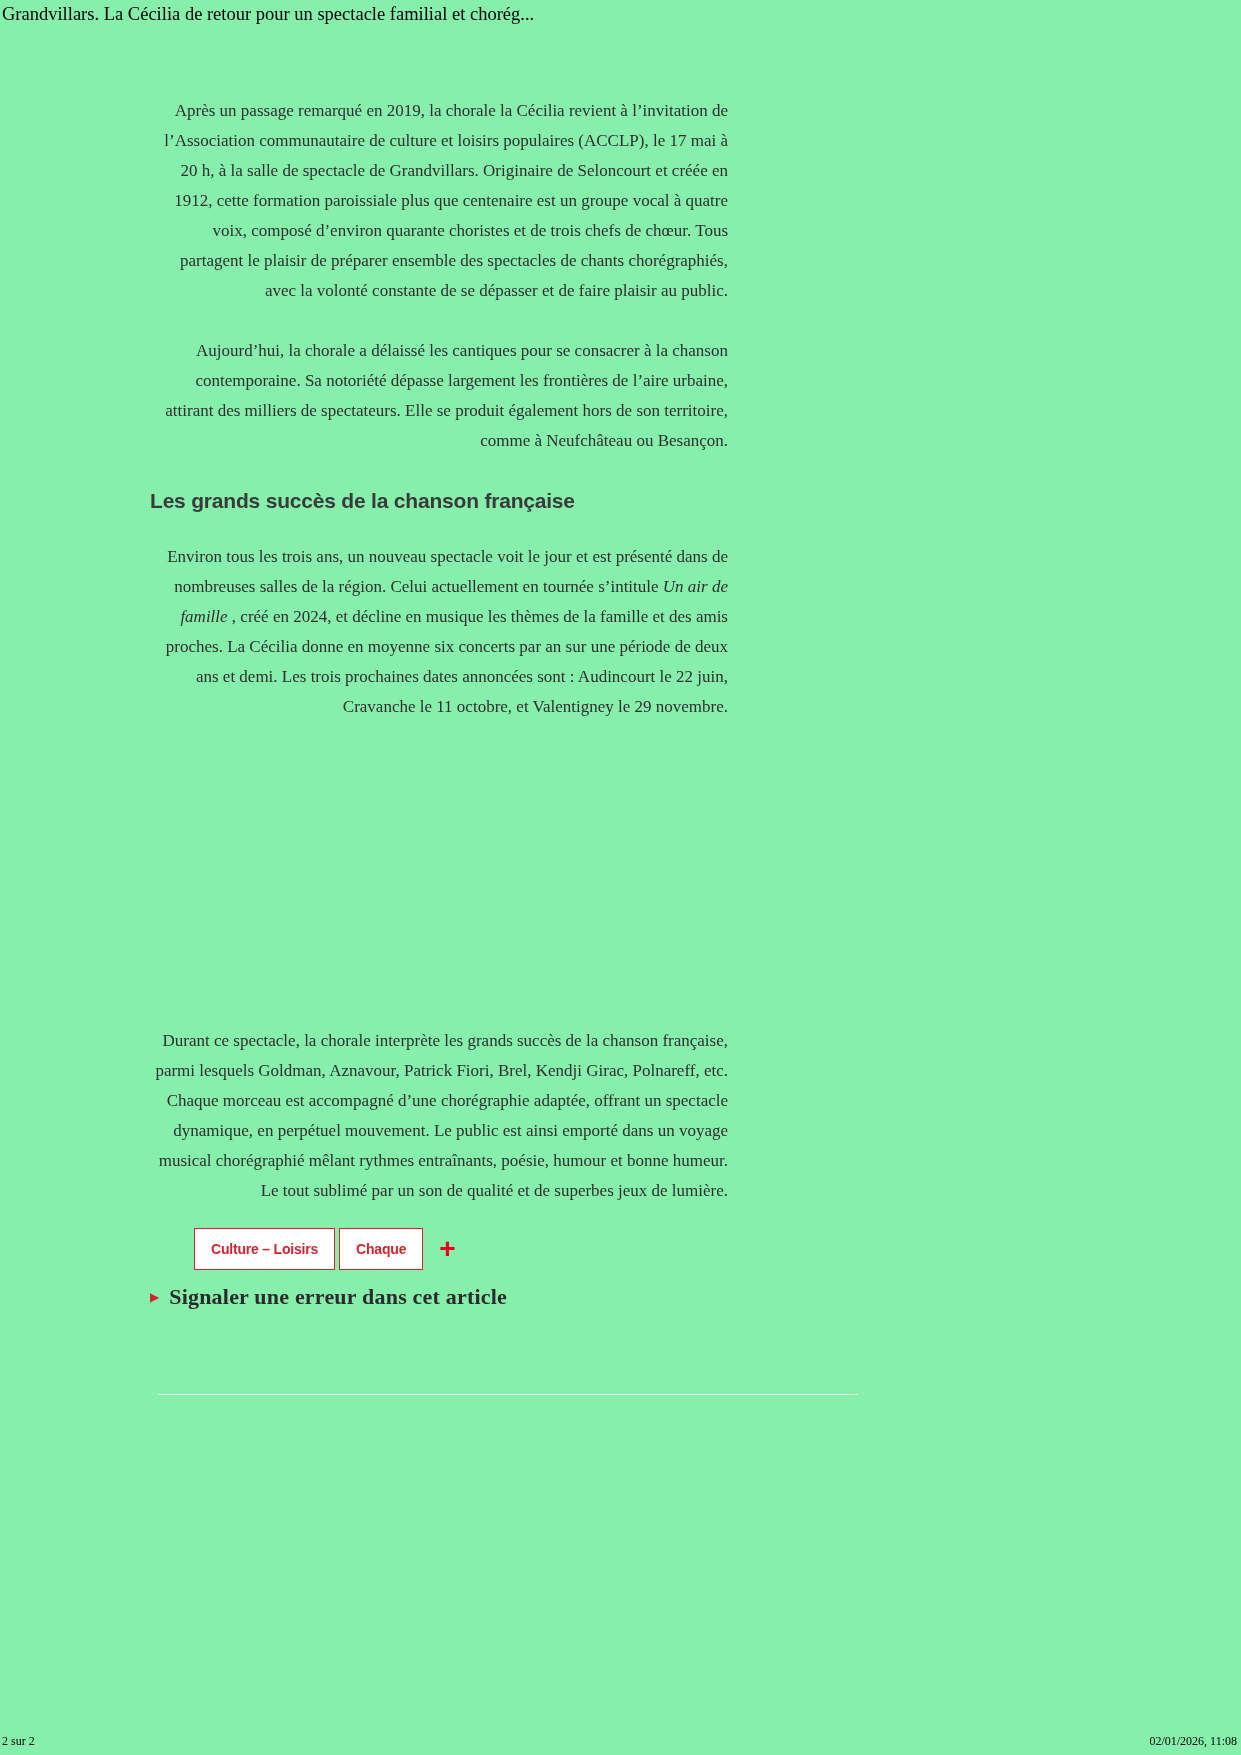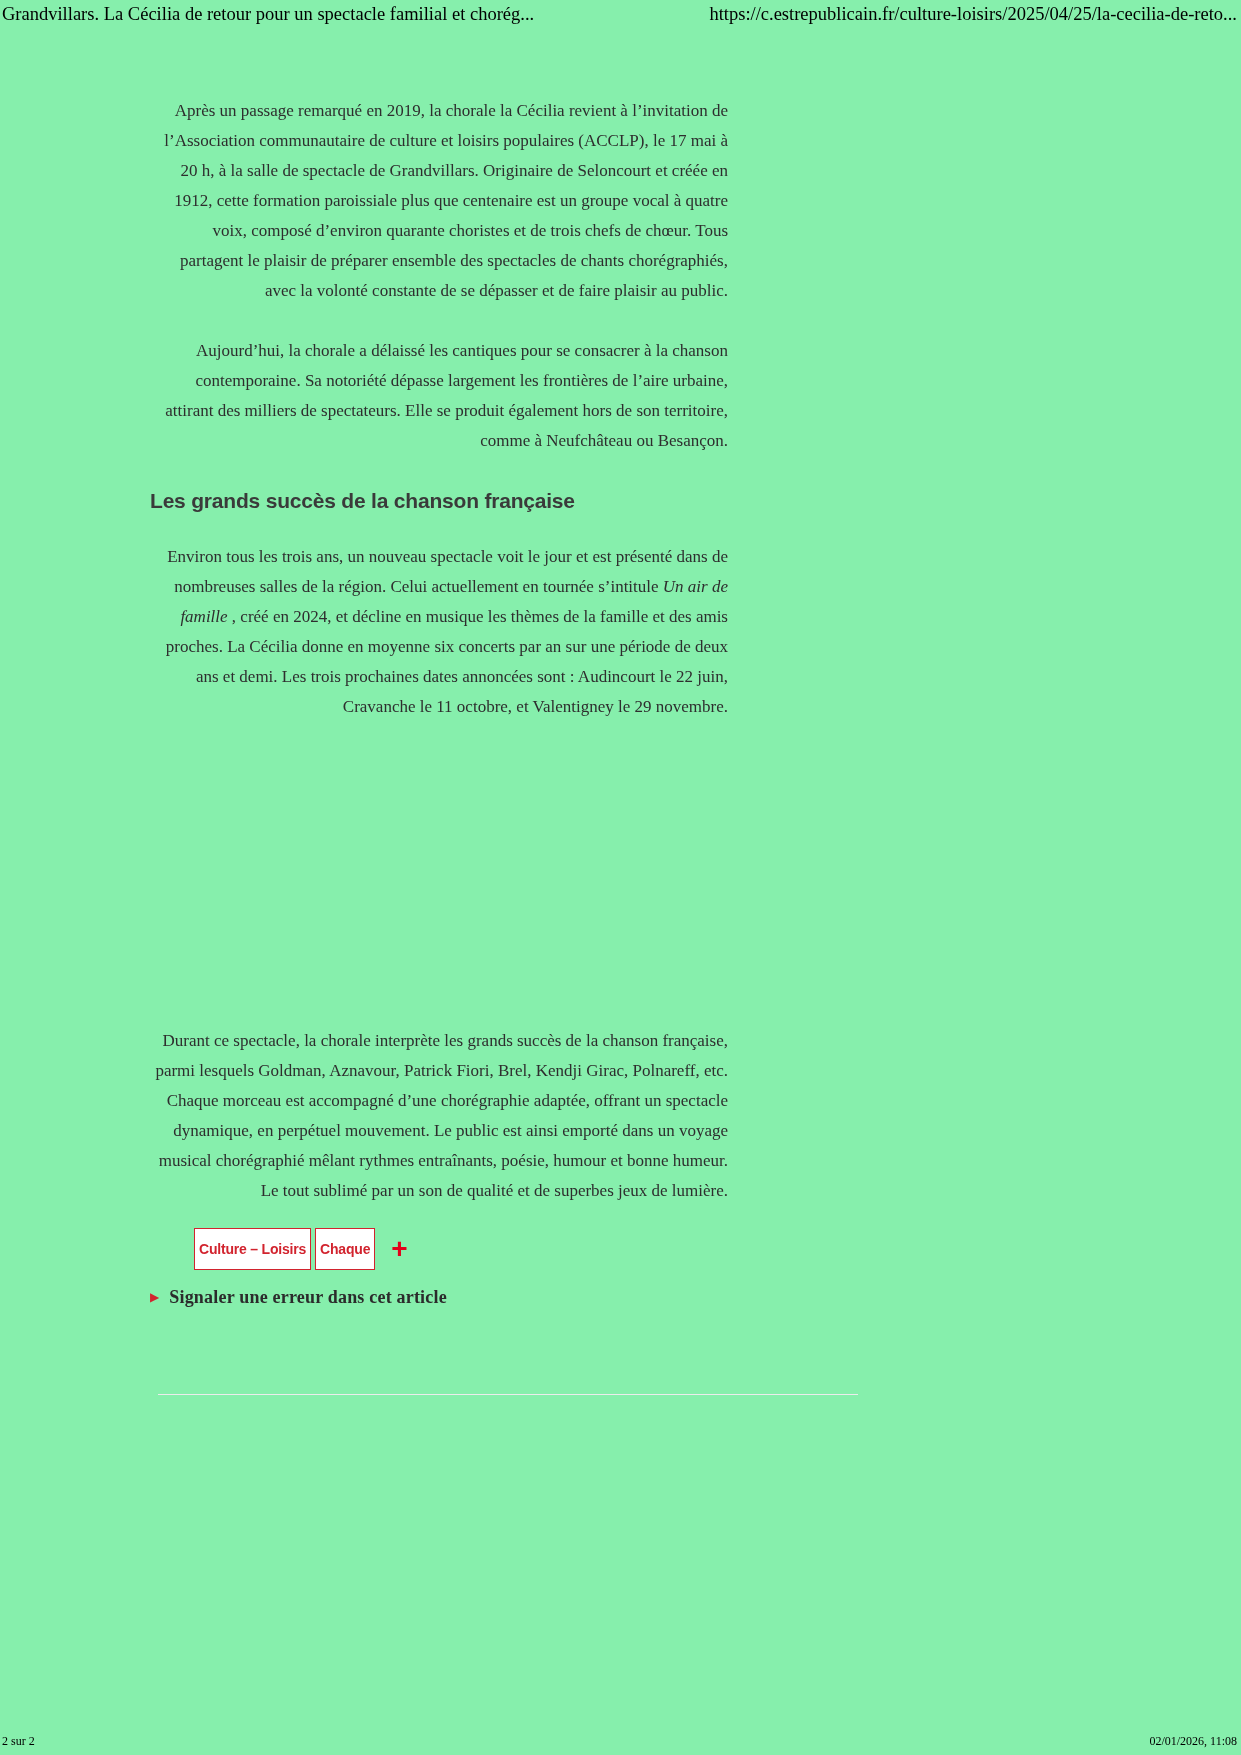--- a/index.html
+++ b/index.html
@@ -68,21 +68,21 @@
     margin-top:22px; margin-left:44px;
     display:flex; align-items:center; gap:4px;
   }
   .tag {
     background:#ffffff;
     border:1px solid #d2232e;
     color:#d2232e;
     font-family:"Liberation Sans", sans-serif;
     font-weight:bold;
     font-size:14px;
-    padding:12px 4px;
+    padding:12px 16px;
     cursor:pointer;
     letter-spacing:-0.2px;
   }
   .plus {
     color:#e2001a;
     font-family:"Liberation Sans", sans-serif;
     font-weight:900;
     font-size:28px; line-height:28px;
     margin-left:12px;
     cursor:pointer;
@@ -94,39 +94,38 @@
     display:flex; align-items:center; gap:10px;
     cursor:pointer;
   }
   .report .arrow {
     color:#d2232e;
     font-size:12px; line-height:12px;
   }
   .report .report-label {
     font-family:"Liberation Serif", serif;
     font-weight:bold;
-    font-size:18px; line-height:22px;
+    font-size:22px; line-height:22px;
     color:#2b2b2b;
     letter-spacing:0.2px;
   }
 
   .divider {
     margin-top:86px; margin-left:8px;
     width:700px; height:1px;
     background:#ececec;
   }
 </style>
 </head>
 <body>
 
 <div class="page">
 
   <div class="print-header">
     <span>Grandvillars. La Cécilia de retour pour un spectacle familial et chorég...</span>
-    <span>https://c.estrepublicain.fr/culture-loisirs/2025/04/25/la-cecilia-de-reto...</span>
   </div>
 
   <div class="article">
 
     <p class="body">Après un passage remarqué en 2019, la chorale la Cécilia revient à l’invitation de l’Association communautaire de culture et loisirs populaires (ACCLP), le 17 mai à 20 h, à la salle de spectacle de Grandvillars. Originaire de Seloncourt et créée en 1912, cette formation paroissiale plus que centenaire est un groupe vocal à quatre voix, composé d’environ quarante choristes et de trois chefs de chœur. Tous partagent le plaisir de préparer ensemble des spectacles de chants chorégraphiés, avec la volonté constante de se dépasser et de faire plaisir au public.</p>
 
     <p class="body">Aujourd’hui, la chorale a délaissé les cantiques pour se consacrer à la chanson contemporaine. Sa notoriété dépasse largement les frontières de l’aire urbaine, attirant des milliers de spectateurs. Elle se produit également hors de son territoire, comme à Neufchâteau ou Besançon.</p>
 
     <h2 class="section-heading">Les grands succès de la chanson française</h2>
 

